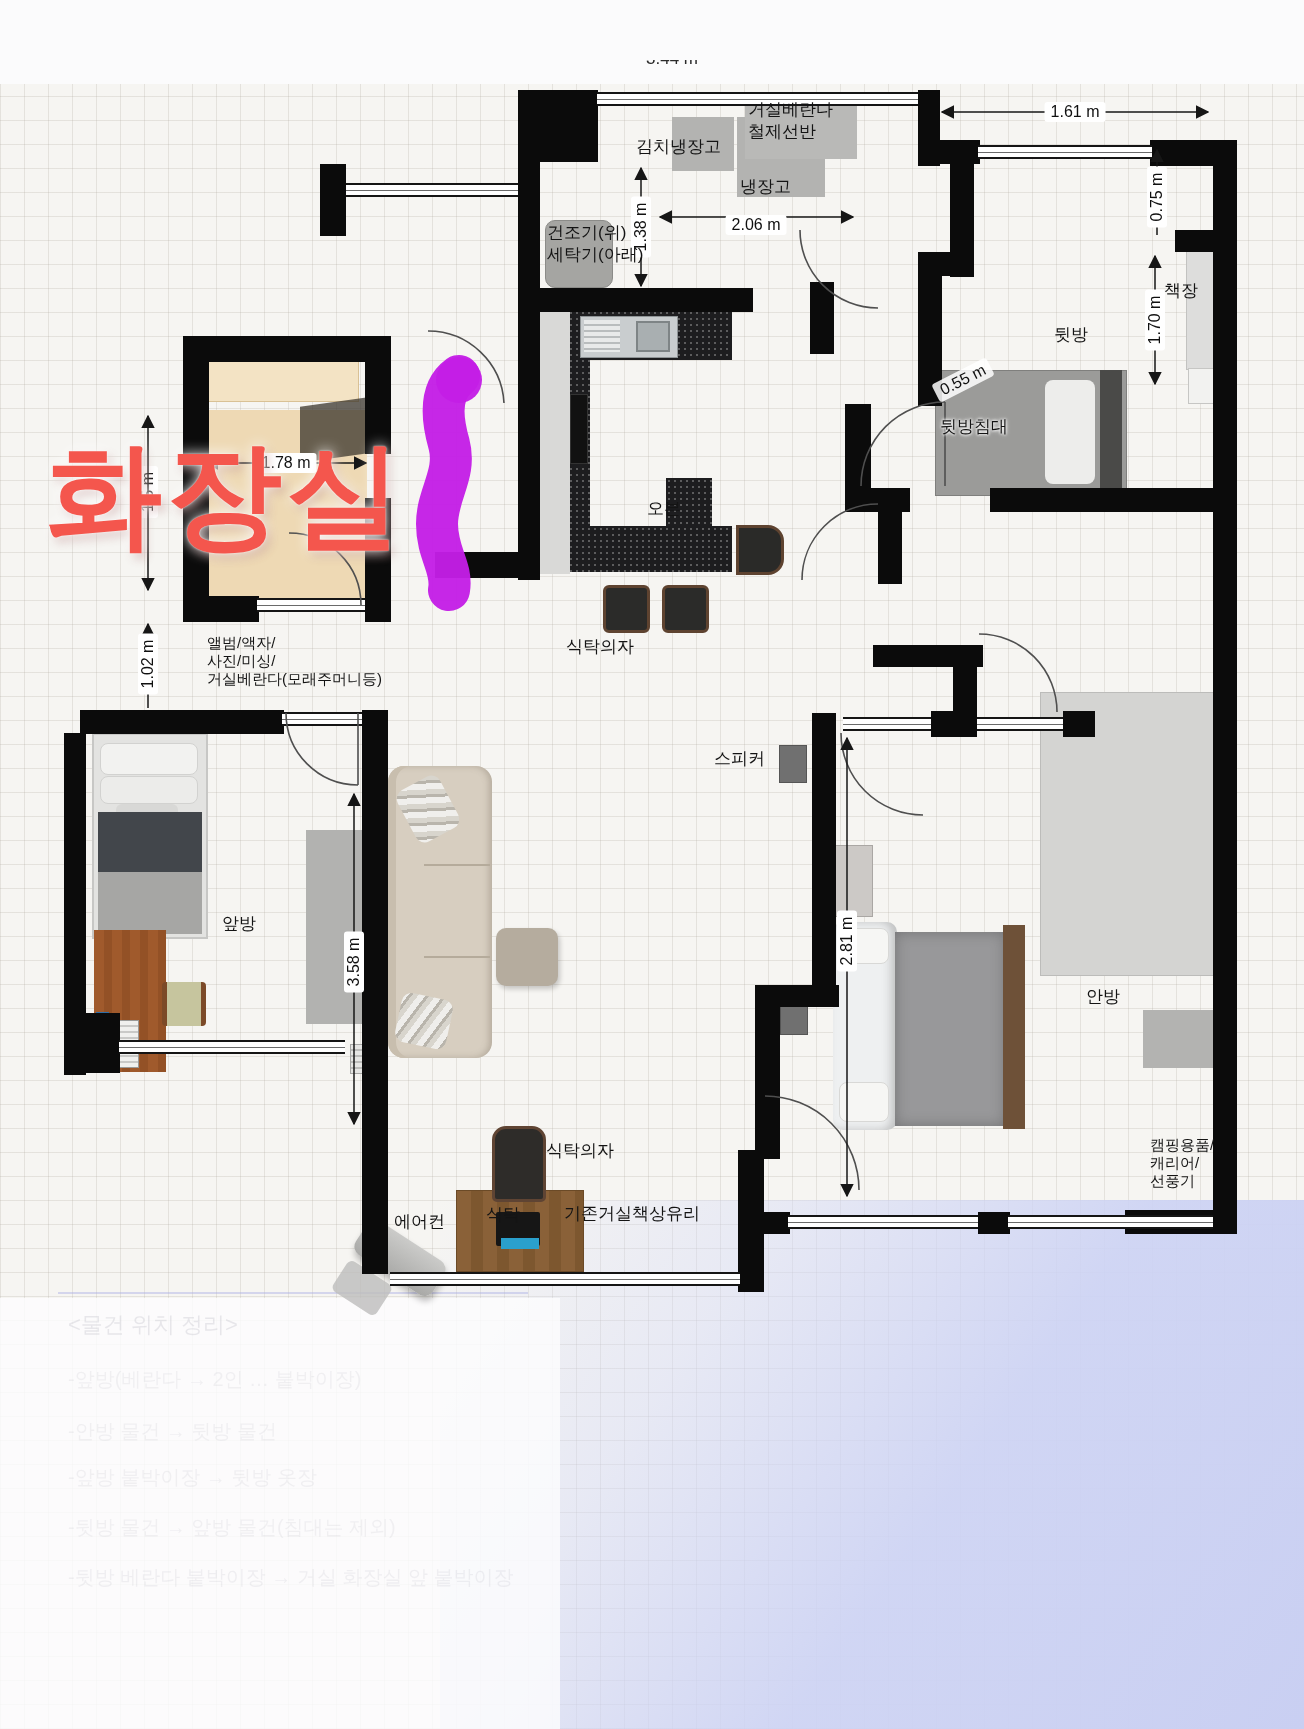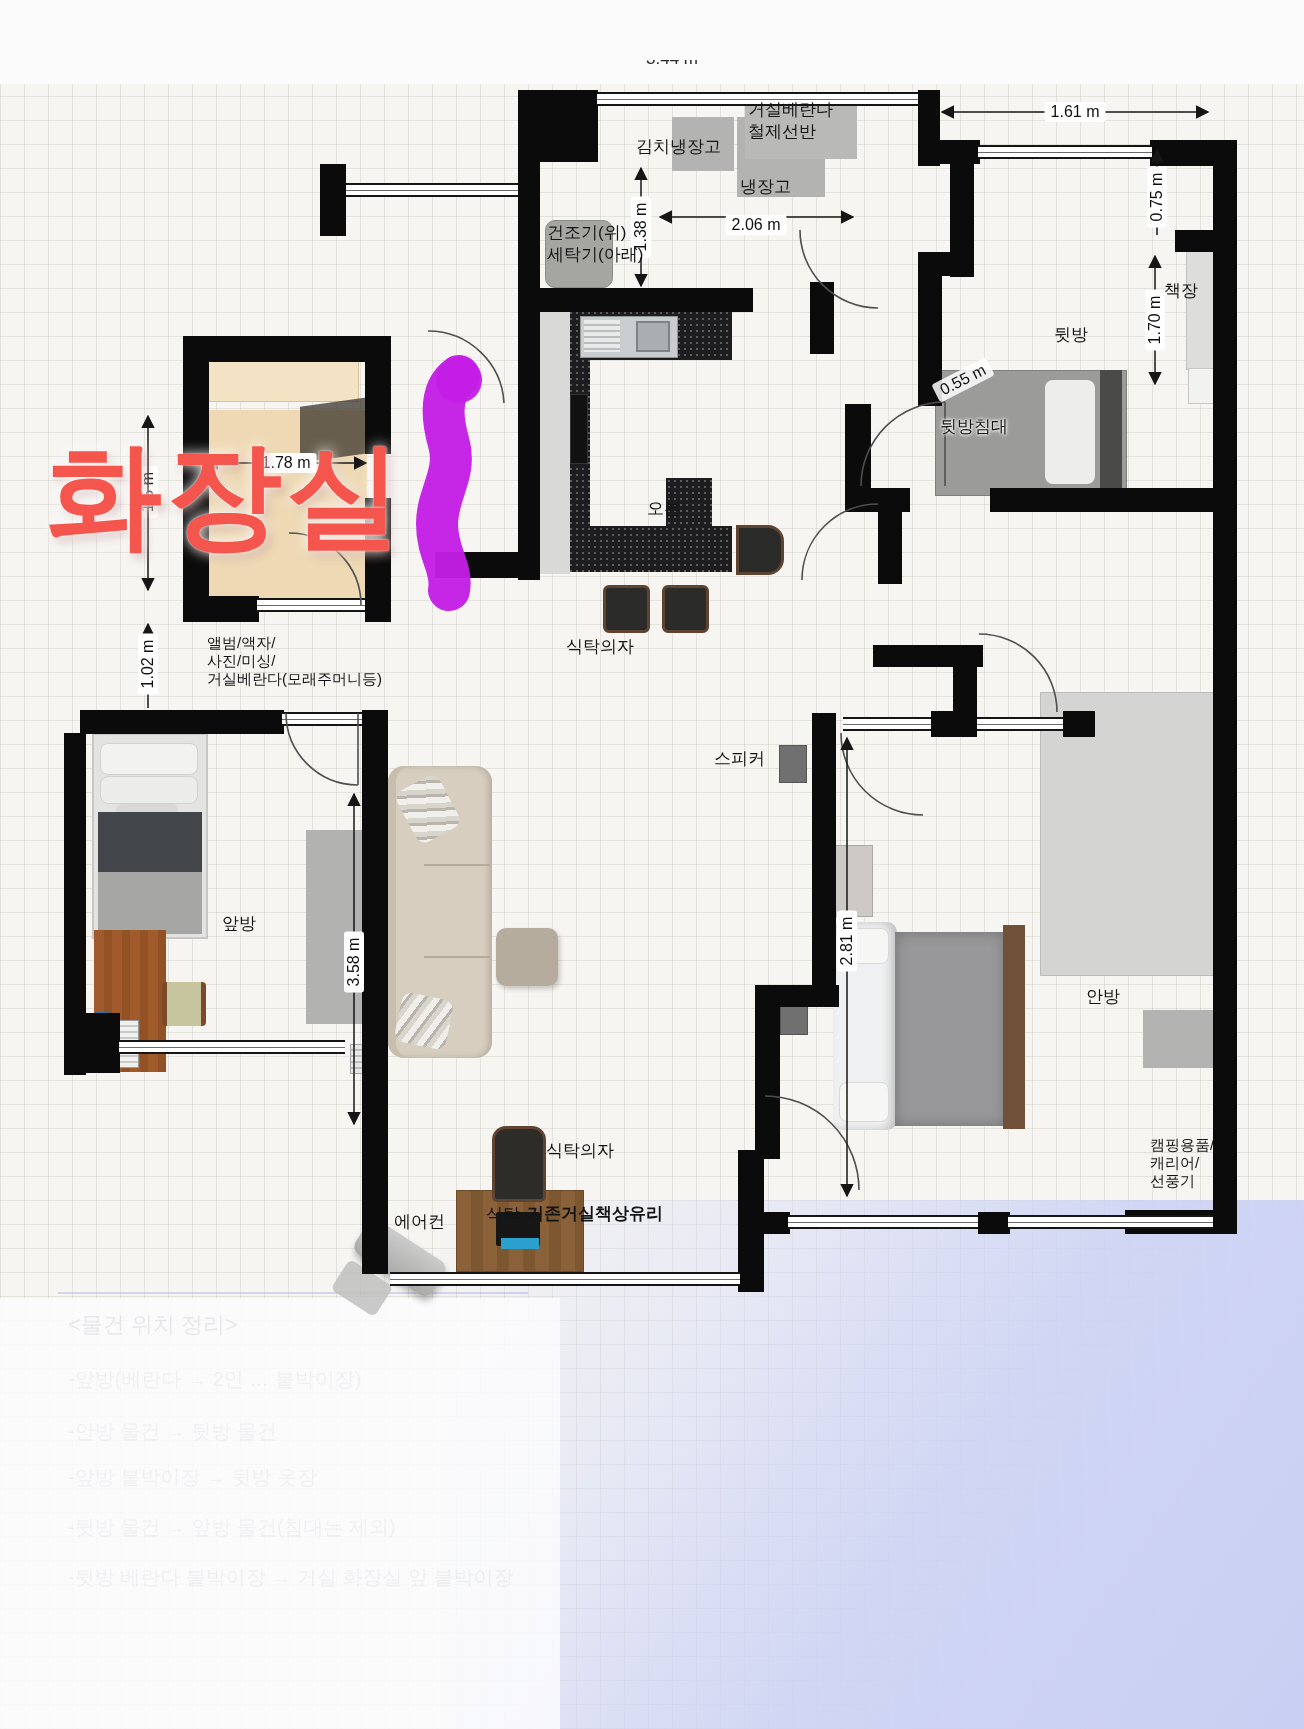--- a/index.html
+++ b/index.html
@@ -185,21 +185,21 @@
   <span class="lbl" style="left:1054px;top:324px;">뒷방</span>
   <span class="lbl halo" style="left:940px;top:416px;">뒷방침대</span>
   <span class="lbl" style="left:647px;top:498px;">오븐</span>
   <span class="lbl" style="left:566px;top:636px;">식탁의자</span>
   <span class="lbl" style="left:714px;top:748px;">스피커</span>
   <span class="lbl" style="left:222px;top:913px;">앞방</span>
   <span class="lbl" style="left:1086px;top:986px;">안방</span>
   <span class="lbl" style="left:546px;top:1140px;">식탁의자</span>
   <span class="lbl" style="left:394px;top:1211px;">에어컨</span>
   <span class="lbl" style="left:486px;top:1204px;">식탁</span>
-  <span class="lbl" style="left:527px;top:1203px;font-weight:bold;">기존거실책상유리</span>
+  <span class="lbl" style="left:564px;top:1203px;">기존거실책상유리</span>
   <span class="lbl small" style="left:1150px;top:1136px;">캠핑용품/</span>
   <span class="lbl small" style="left:1150px;top:1154px;">캐리어/</span>
   <span class="lbl small" style="left:1150px;top:1172px;">선풍기</span>
   <span class="lbl small" style="left:207px;top:634px;">앨범/액자/</span>
   <span class="lbl small" style="left:207px;top:652px;">사진/미싱/</span>
   <span class="lbl small" style="left:207px;top:670px;">거실베란다(모래주머니등)</span>
 
   <div class="big" style="left:46px;top:418px;font-size:116px;">화장실</div>
 
 <div class="wall" style="left: 518px; top: 90px; width: 80px; height: 72px;"></div>

